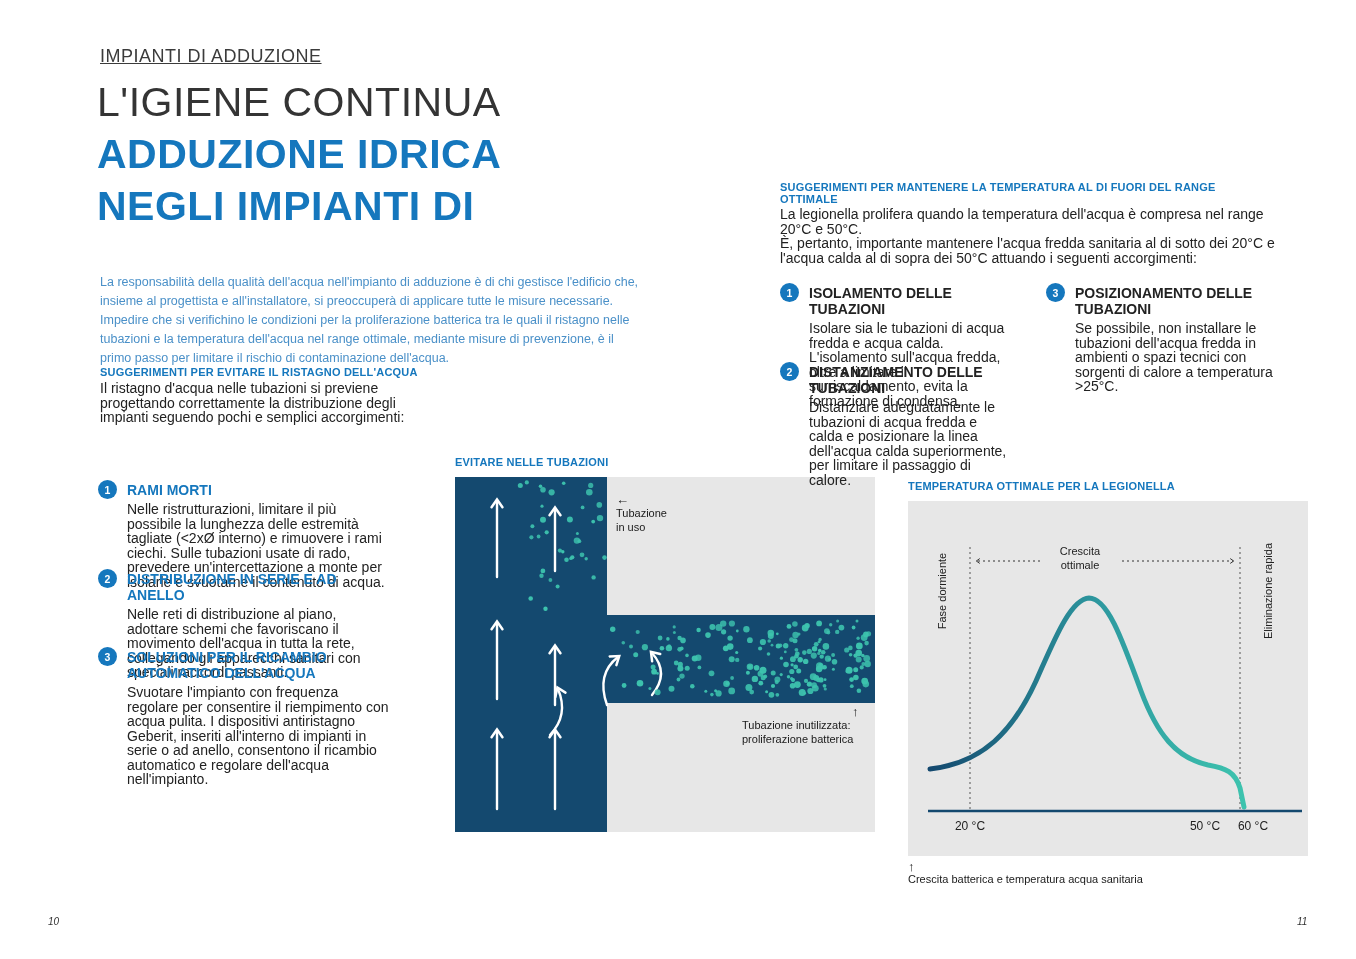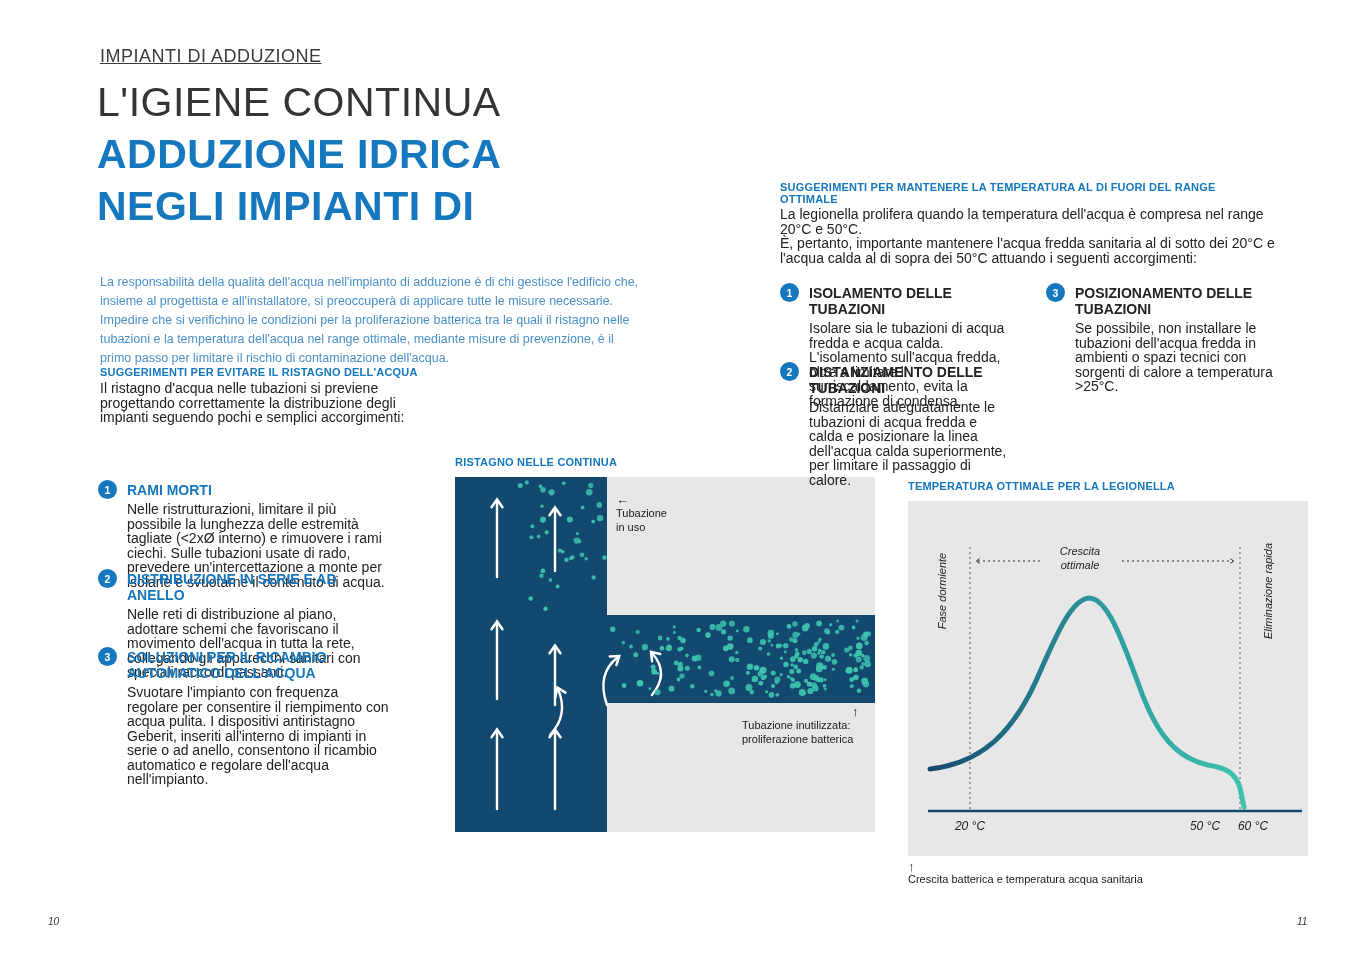--- a/index.html
+++ b/index.html
@@ -66,21 +66,21 @@
 
   <div class="abs num-item" style="left:98px; top:649px; width:292px;">
     <div class="num-circle">3</div>
     <div>
       <div class="item-title" style="color:var(--accent);">SOLUZIONI PER IL RICAMBIO AUTOMATICO DELL'ACQUA</div>
       <div class="body-txt" style="width:262px;">Svuotare l'impianto con frequenza regolare per consentire il riempimento con acqua pulita. I dispositivi antiristagno Geberit, inseriti all'interno di impianti in serie o ad anello, consentono il ricambio automatico e regolare dell'acqua nell'impianto.</div>
     </div>
   </div>
 
   <figure class="abs" style="left:455px; top:456px;">
-    <div class="h-blue fig-heading">RISTAGNO NELLE CONTINUA</div>
+    <div class="h-blue fig-heading">EVITARE NELLE TUBAZIONI</div>
     <div class="diagram-box" style="width:420px; height:355px;">
       <svg width="420" height="355" viewBox="0 0 420 355">
         <defs>
           <marker id="ahw" viewBox="0 0 10 10" refX="5" refY="5" markerWidth="6.5" markerHeight="6.5" orient="auto">
             <path d="M1,1.5 L6,5 L1,8.5" fill="none" stroke="#fff" stroke-width="1.6" stroke-linecap="round"></path>
           </marker>
         </defs>
         <rect x="0" y="0" width="420" height="355" fill="var(--bg-gray)"></rect>
         <rect x="0" y="0" width="152" height="355" fill="var(--navy)"></rect>
         <rect x="152" y="138" width="268" height="88" fill="var(--navy)"></rect>
@@ -363,21 +363,21 @@
   <div class="abs num-item" style="left:1046px; top:285px; width:240px;">
     <div class="num-circle">3</div>
     <div>
       <div class="item-title">POSIZIONAMENTO DELLE TUBAZIONI</div>
       <div class="body-txt" style="width:205px;">Se possibile, non installare le tubazioni dell'acqua fredda in ambienti o spazi tecnici con sorgenti di calore a temperatura &gt;25°C.</div>
     </div>
   </div>
 
   <figure class="abs" style="left:908px; top:480px;">
     <div class="h-blue fig-heading">TEMPERATURA OTTIMALE PER LA LEGIONELLA</div>
-    <div class="diagram-box" style="width:400px; height:355px;font-style:italic;">
+    <div class="diagram-box" style="width:400px; height:355px;">
       <svg width="400" height="355" viewBox="0 0 400 355">
         <defs>
           <linearGradient id="curveGrad" x1="0" y1="0" x2="1" y2="0">
             <stop offset="0" stop-color="#14496F"></stop>
             <stop offset="0.55" stop-color="#2E9AA0"></stop>
             <stop offset="1" stop-color="#3DC3AE"></stop>
           </linearGradient>
           <marker id="ahd" viewBox="0 0 10 10" refX="5" refY="5" markerWidth="7" markerHeight="7" orient="auto">
             <path d="M1,1.5 L6,5 L1,8.5" fill="none" stroke="#333" stroke-width="1.4"></path>
           </marker>

